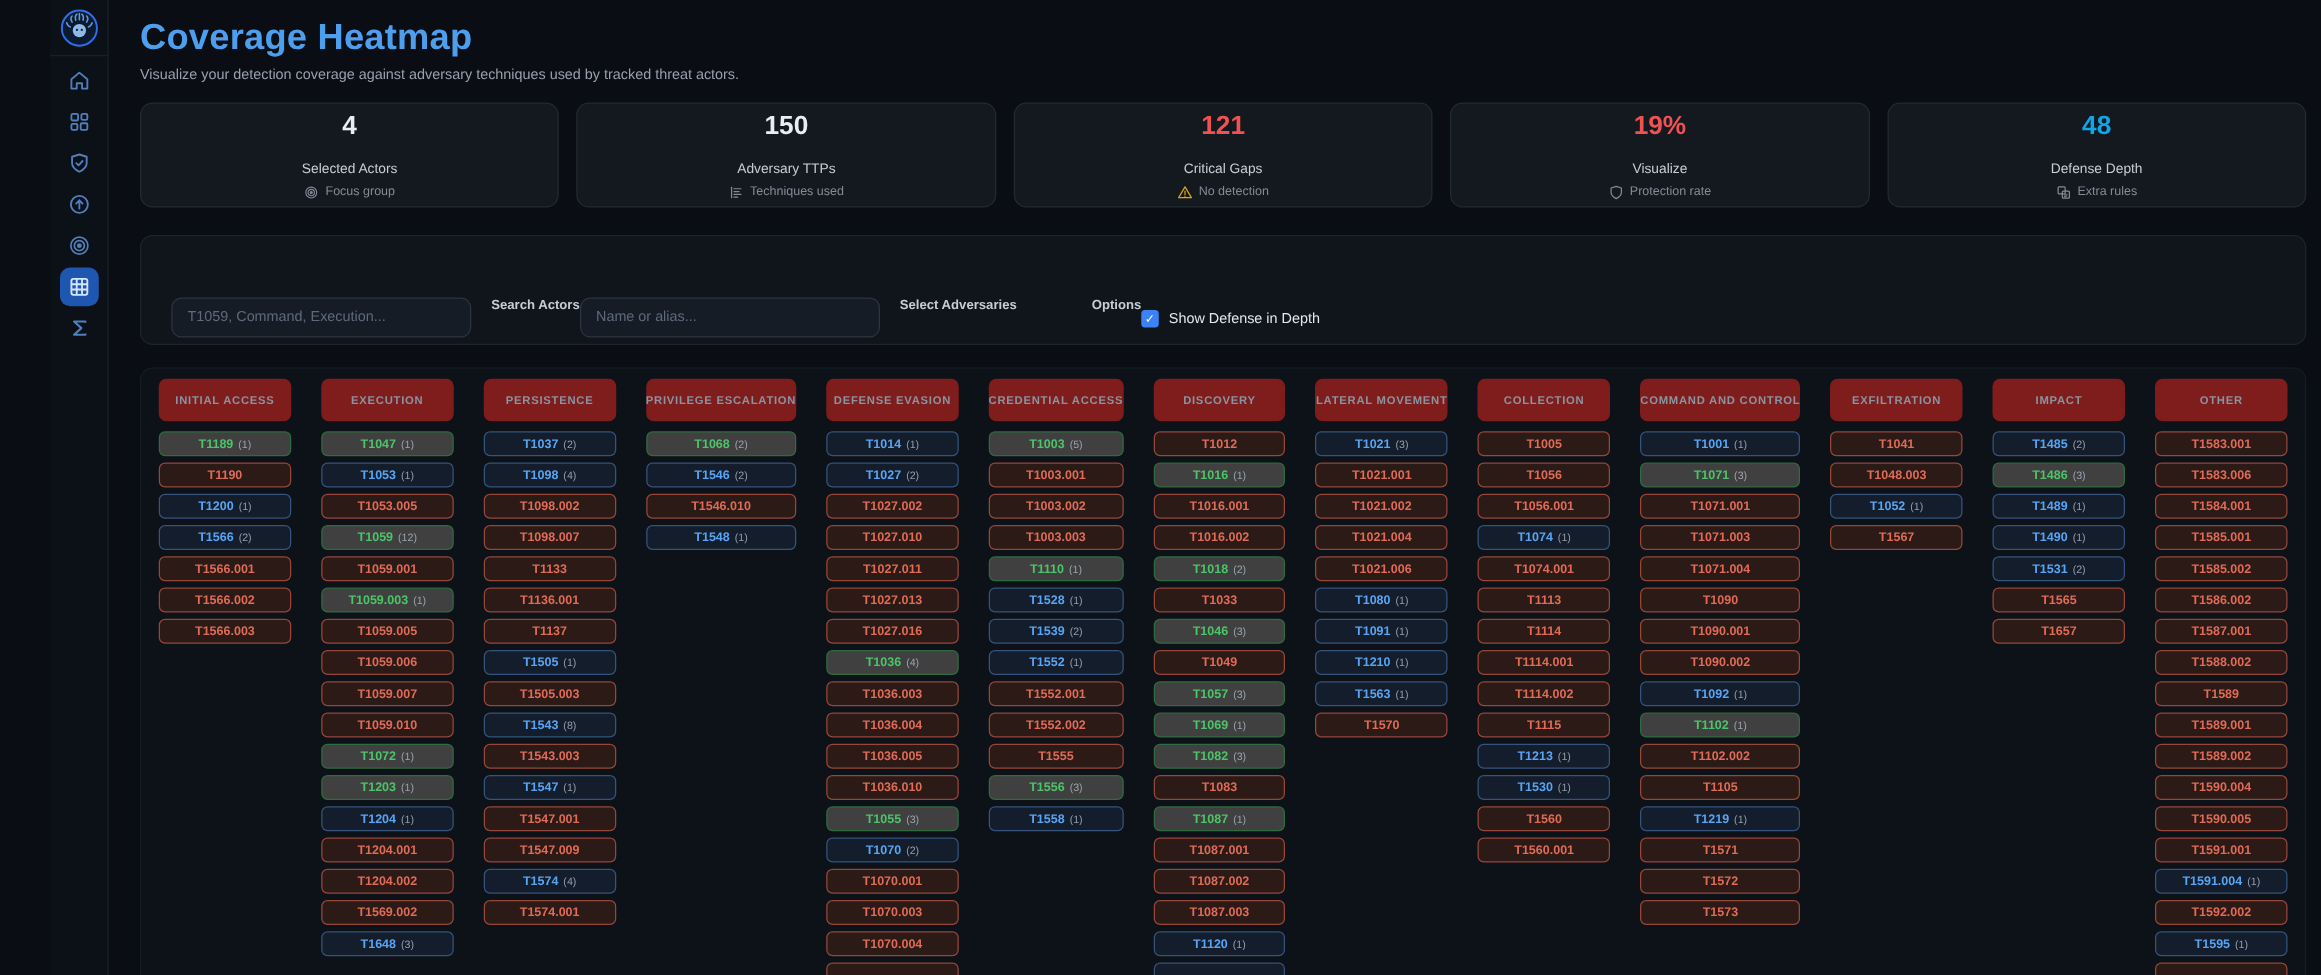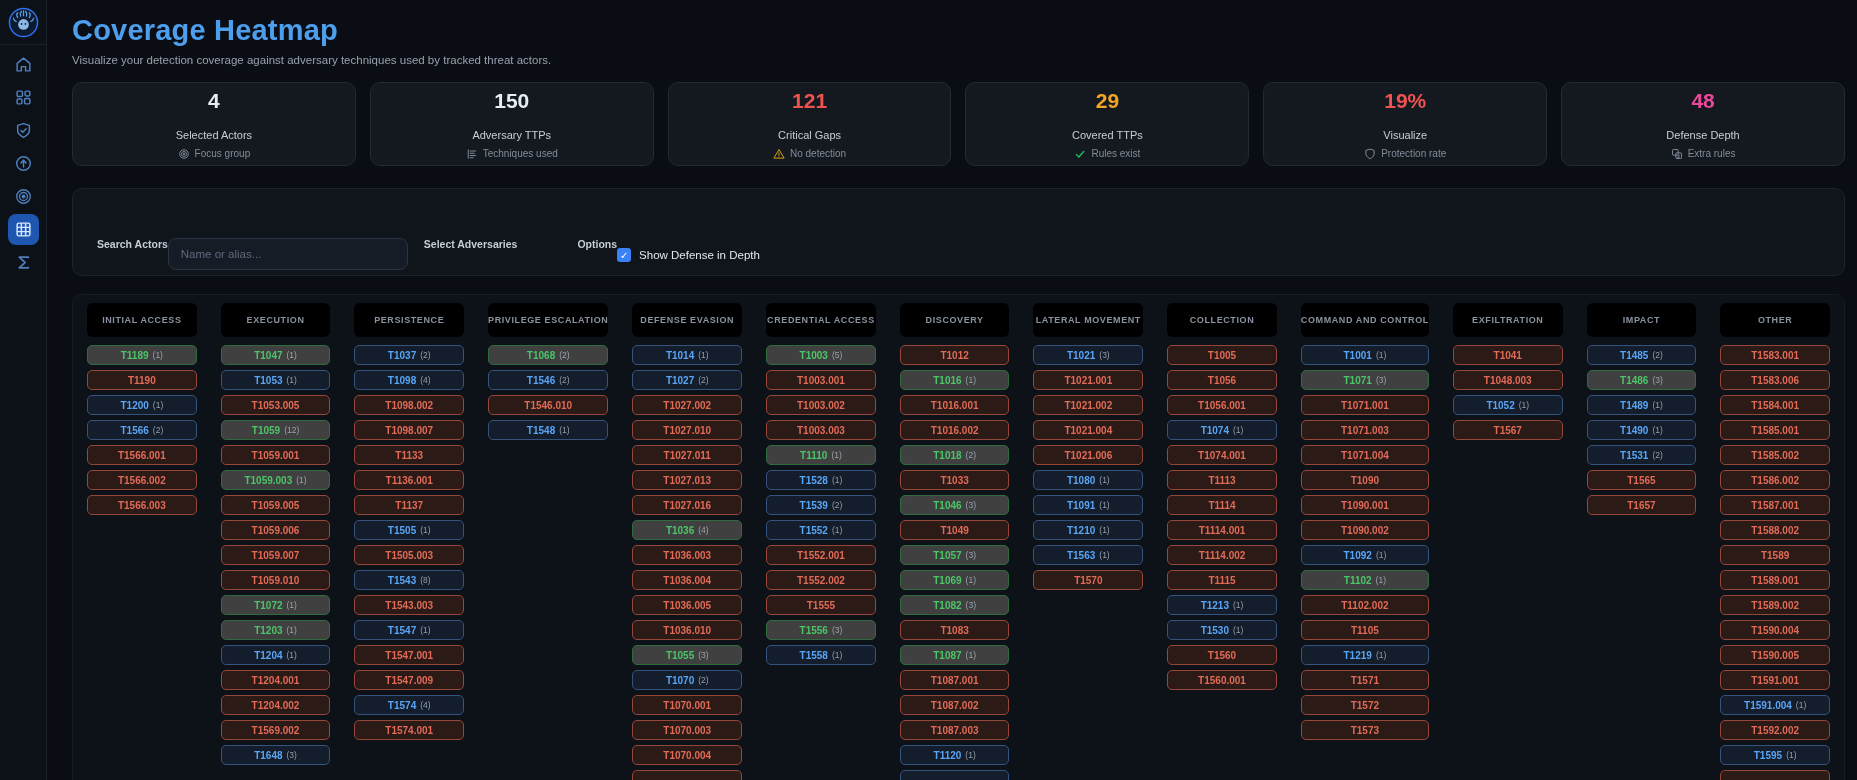--- a/index.html
+++ b/index.html
@@ -1,18 +1,18 @@
 <!DOCTYPE html>
 <html><head>
 <meta charset="utf-8">
 <style>
   * { margin:0; padding:0; box-sizing:border-box; }
   html,body { width:1857px; height:780px; overflow:hidden; background:#0a0d13;
     font-family:"Liberation Sans", sans-serif; color:#e6edf3; }
-  .app { display:flex; width:100%; height:100%; }
+  .app { display:flex; width:100%; height:100%;padding-left:40px; }
 
   
   .sidebar { width:47px; height:780px; background:#0c1017; border-right:1px solid #1a2029;
     display:flex; flex-direction:column; align-items:center; flex-shrink:0; }
   .logo-box { width:100%; height:45px; display:flex; align-items:center; justify-content:center;
     border-bottom:1px solid #1a2029; }
   .side-items { display:flex; flex-direction:column; gap:2px; margin-top:4px; }
   .side-item { width:31px; height:31px; border-radius:8px; display:flex; align-items:center;
     justify-content:center; color:#4f7fbd; cursor:pointer; }
   .side-item svg { width:17px; height:17px; }
@@ -48,21 +48,21 @@
   .opt-group { margin-left:44px; }
   .chk-row { display:flex; align-items:center; gap:8px; height:34px; }
   .checkbox { width:14px; height:14px; border-radius:3px; background:#3b82f6; display:flex;
     align-items:center; justify-content:center; font-size:10px; color:#fff; cursor:pointer; }
   .chk-label { font-size:11.5px; color:#e2e8ef; }
 
   
   .heatmap { margin-top:18px; background:#0d1118; border:1px solid #161c25; border-radius:10px;
     padding:8px 14px 14px; display:grid; grid-template-columns:repeat(13, 1fr);
     column-gap:24px; align-items:start; min-height:520px; }
-  .hm-head { background:#000000; border-radius:6px; height:34px; display:flex; align-items:center;
+  .hm-head { background:#7f1d1d; border-radius:6px; height:34px; display:flex; align-items:center;
     justify-content:center; font-size:9px; font-weight:bold; letter-spacing:.6px; color:#8a939f;
     text-transform:uppercase; white-space:nowrap; margin-bottom:8px; }
   .cell { height:20px; margin-bottom:5px; border-radius:5px; border:1px solid transparent;
     display:flex; align-items:center; justify-content:center; gap:4px; font-size:10px;
     font-weight:bold; cursor:pointer; white-space:nowrap; }
   .cell .cnt { font-size:8.5px; font-weight:normal; color:#aab4c0; opacity:.85; }
   .cell.covered { background:#404040; border-color:#2f6b3f; color:#4cc468; }
   .cell.gap     { background:#2c1a17; border-color:#96473a; color:#e06b57; }
   .cell.depth   { background:#141d2b; border-color:#35537d; color:#59a5f5;text-align:right; }
 </style>
@@ -191,60 +191,51 @@
               <svg viewBox="0 0 16 16" fill="none" stroke="currentColor" stroke-width="1.3" stroke-linejoin="round">
                 <path d="M8 2 L14.8 13.5 H1.2 Z"></path>
                 <path d="M8 6.5 V10" stroke-linecap="round"></path>
                 <circle cx="8" cy="12" r="0.7" fill="currentColor" stroke="none"></circle>
               </svg>
             </span>
             <span>No detection</span>
           </div>
         </div>
         <div class="card">
-          <div class="val" style="color:#f5a524">29</div>
-          <div class="lab">Covered TTPs</div>
-          <div class="sub">
-            <span style="display:flex;color:#22c55e">
-              <svg viewBox="0 0 16 16" fill="none" stroke="currentColor" stroke-width="1.8" stroke-linecap="round" stroke-linejoin="round">
-                <path d="M3 8.5 L6.5 12 L13 4.5"></path>
-              </svg>
-            </span>
-            <span>Rules exist</span>
-          </div>
-        </div>
-        <div class="card">
           <div class="val" style="color:#f05252">19%</div>
           <div class="lab">Visualize</div>
           <div class="sub">
             <span style="display:flex;color:#828c99">
               <svg viewBox="0 0 16 16" fill="none" stroke="currentColor" stroke-width="1.3" stroke-linejoin="round">
                 <path d="M8 1.5 L13.5 3.2 V8 C13.5 11.6 8 14.5 8 14.5 C8 14.5 2.5 11.6 2.5 8 V3.2 Z"></path>
               </svg>
             </span>
             <span>Protection rate</span>
           </div>
         </div>
         <div class="card">
-          <div class="val" style="color:#ec4899">48</div>
+          <div class="val" style="color:#0ea5e9">48</div>
           <div class="lab">Defense Depth</div>
           <div class="sub">
             <span style="display:flex;color:#828c99">
               <svg viewBox="0 0 16 16" fill="none" stroke="currentColor" stroke-width="1.3">
                 <rect x="2" y="2" width="7.5" height="7.5" rx="1"></rect>
                 <rect x="6.5" y="6.5" width="7.5" height="7.5" rx="1"></rect>
                 <path d="M8.5 10.5 H12 M8.5 12.5 H11"></path>
               </svg>
             </span>
             <span>Extra rules</span>
           </div>
         </div>
       </div>
 
     <div class="filters">
+      <div class="fgroup">
+        <input class="finput" type="text" placeholder="T1059, Command, Execution..." style="">
+      </div>
       <div class="fgroup">
         <div class="flabel">Search Actors</div>
         <input class="finput" type="text" placeholder="Name or alias..." style="">
       </div>
       <div class="fgroup">
         <div class="flabel">Select Adversaries</div>
       </div>
       <div class="fgroup opt-group">
         <div class="flabel">Options</div>
         <div class="chk-row">

